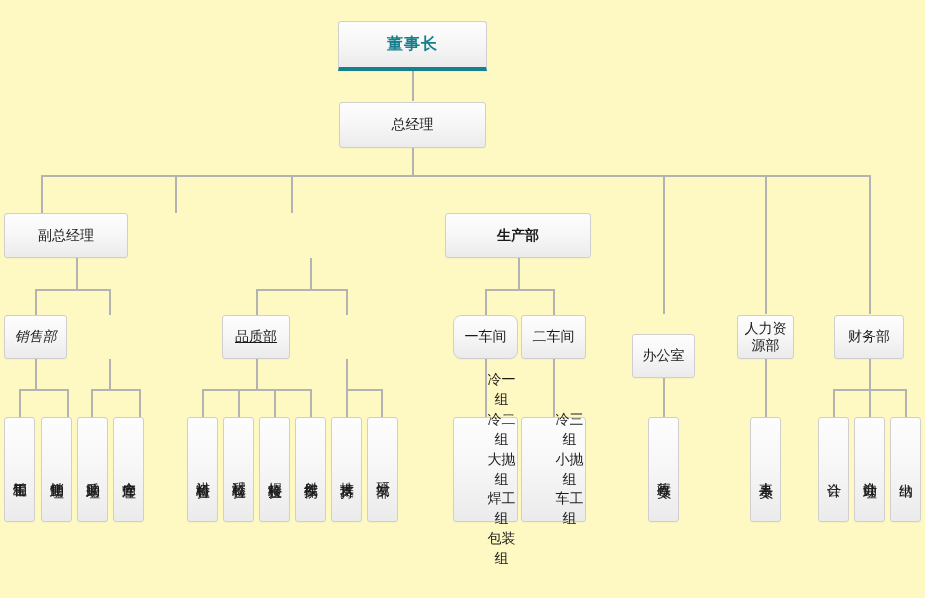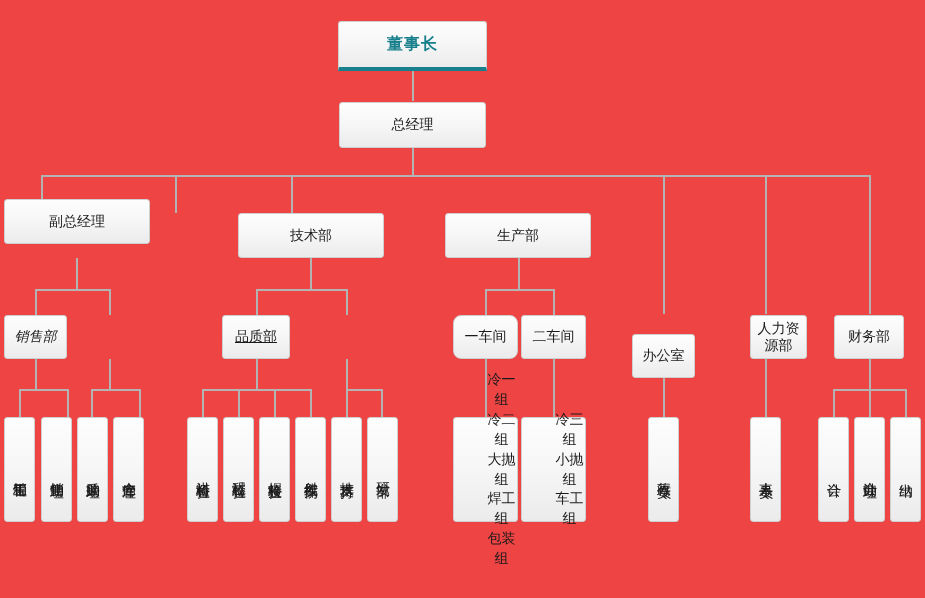--- a/index.html
+++ b/index.html
@@ -4,21 +4,21 @@
 <style>
   html, body {
     margin: 0;
     padding: 0;
     background: #ffffff;
   }
   #chart {
     position: relative;
     width: 925px;
     height: 598px;
-    background: #ef4444;
+    background: #fef9c3;
     font-family: "DejaVu Sans", "Liberation Sans", sans-serif;
     overflow: hidden;
   }
   .node {
     position: absolute;
     box-sizing: border-box;
     border: 1px solid #cfcfcf;
     border-radius: 3px;
     background: linear-gradient(to bottom, #fdfdfd 0%, #f7f7f7 45%, #ebebeb 100%);
     display: flex;
@@ -47,21 +47,20 @@
     padding-top: 6px;
   }
   .node.multi {
     flex-direction: column;
     font-size: 14px;
     line-height: 1.42;
     padding-left: 32px;
   }
   .node.two-line {
     line-height: 1.25;
-    margin-left: 13px;
   }
   .line {
     position: absolute;
     background: #b3b3b3;
     z-index: 1;
   }
   .vline { width: 2px; }
   .hline { height: 2px; }
 </style>
 </head>
@@ -127,23 +126,22 @@
   <div class="line vline" style="left:869px; top:359px; height:31px;"></div>
   <div class="line hline" style="left:833px; top:389px; width:74px;"></div>
   <div class="line vline" style="left:833px; top:389px; height:28px;"></div>
   <div class="line vline" style="left:869px; top:389px; height:28px;"></div>
   <div class="line vline" style="left:905px; top:389px; height:28px;"></div>
 
   <div class="node root" style="left:338px; top:21px; width:149px; height:50px;">董事长</div>
 
   <div class="node" style="left:339px; top:102px; width:147px; height:46px;">总经理</div>
 
-  <div class="node" style="left:4px; top:199px; width:146px; height:45px;font-family:Liberation Serif, serif;">副总经理</div>
-  <div class="node" style="left:238px; top:213px; width:146px; height:45px;">技术部</div>
-  <div class="node" style="left:445px; top:213px; width:146px; height:45px;">生产部</div>
+  <div class="node" style="left:4px; top:213px; width:124px; height:45px;font-family:Liberation Serif, serif;">副总经理</div>
+  <div class="node" style="left:445px; top:213px; width:146px; height:45px;font-weight:bold;">生产部</div>
 
   <div class="node" style="left:632px; top:315px; width:63px; height:44px;margin-top:19px;">办公室</div>
   <div class="node two-line" style="left:737px; top:315px; width:57px; height:44px;">人力资源部</div>
   <div class="node" style="left:834px; top:315px; width:70px; height:44px;">财务部</div>
 
   <div class="node" style="left:4px; top:315px; width:63px; height:44px;font-style:italic;">销售部</div>
   <div class="node" style="left:222px; top:315px; width:68px; height:44px;text-decoration:underline;">品质部</div>
   <div class="node" style="left:453px; top:315px; width:65px; height:44px;border-radius:8px;">一车间</div>
   <div class="node" style="left:521px; top:315px; width:65px; height:44px;">二车间</div>
 

